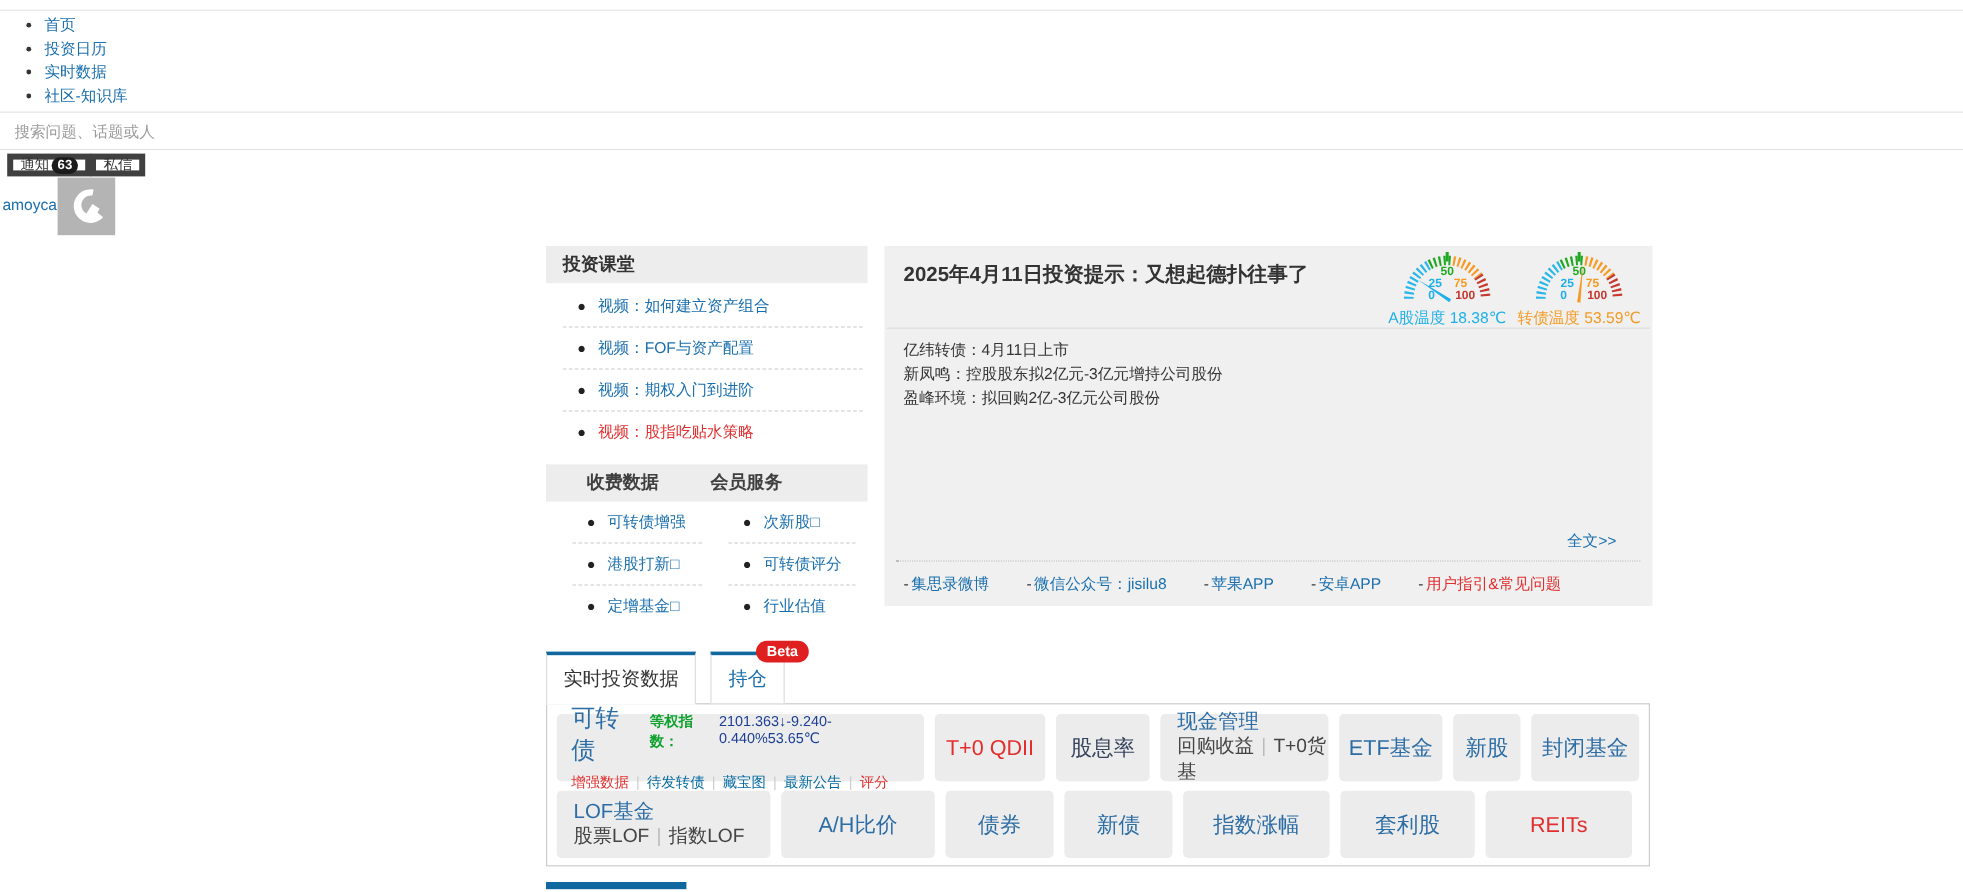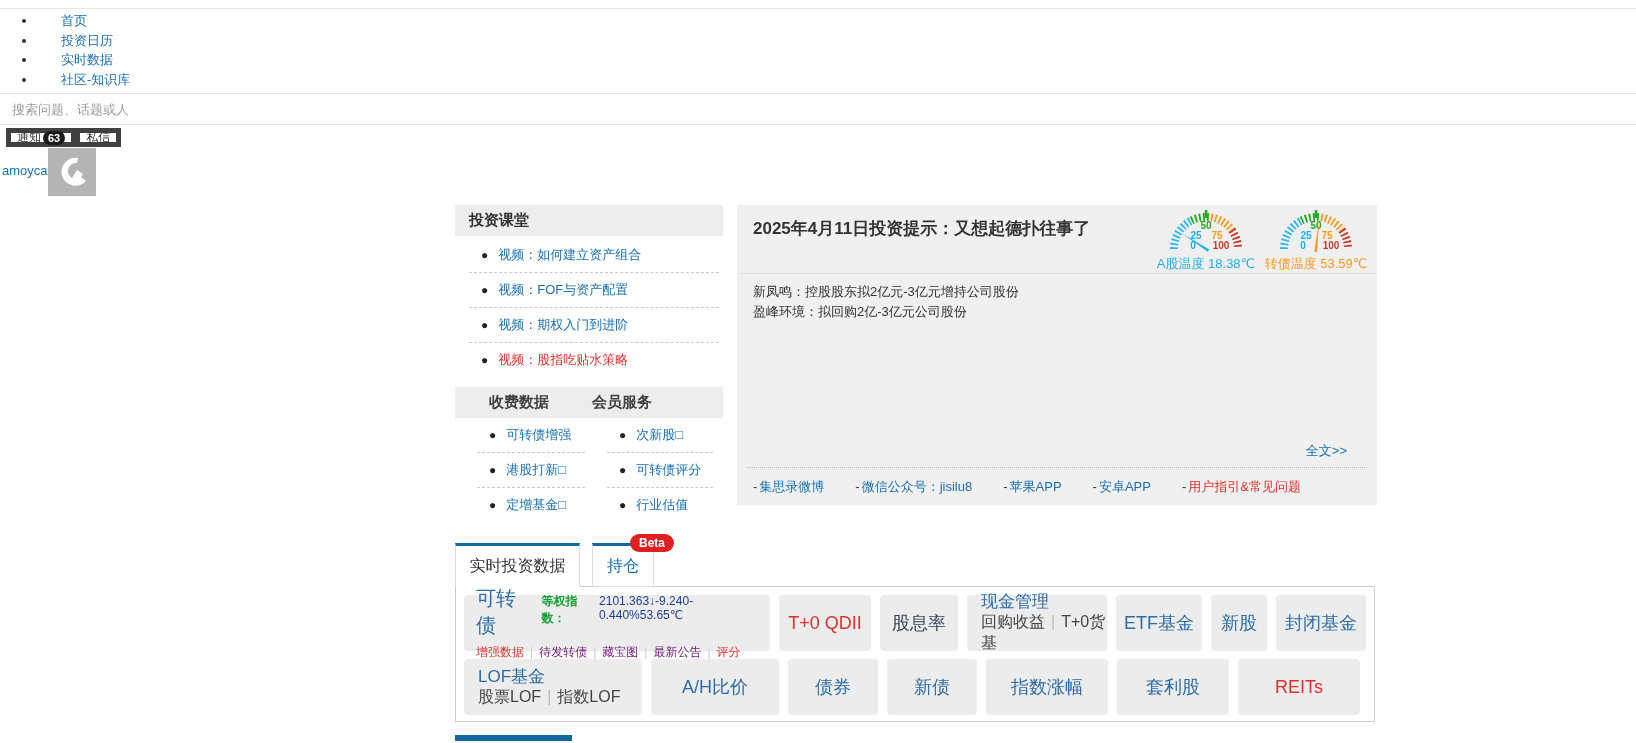--- a/index.html
+++ b/index.html
@@ -5,21 +5,21 @@
   * { margin:0; padding:0; box-sizing:border-box; }
   body { font-family:"Liberation Sans","DejaVu Sans",sans-serif; background:#fff; }
   a { text-decoration:none; cursor:pointer; }
   #page { position:relative; width:1636px; height:743px; background:#fff; overflow:hidden; }
 
   .topline { position:absolute; top:8px; left:0; width:100%; border-top:1px solid #e7e7e7; }
 
   
   .nav-list { position:absolute; top:11px; left:37px; list-style:disc; }
   .nav-list li { font-size:13px; line-height:19.5px; color:#333; }
-  .nav-list a { color:#1a6fae;margin-left:24px; }
+  .nav-list a { color:#1a6fae; }
 
   
   .search-bar { position:absolute; top:93px; left:0; width:100%; height:32px;
     border-top:1px solid #e2e2e2; border-bottom:1px solid #e2e2e2; background:#fff; }
   .search-bar input { width:100%; height:100%; border:none; outline:none; padding:0 12px; font-size:13px; color:#333; font-family:inherit; }
   .search-bar input::placeholder { color:#9b9b9b; }
 
   
   .user-btns { position:absolute; top:128px; left:6px; display:flex; }
   .ubtn { border:5px solid #404040; background:#fff; font-size:12px; color:#333;
@@ -93,21 +93,21 @@
   .gbtn-sub .pipe { color:#bbb; margin:0 6px; }
   .gbtn-sub a { color:#444; }
 
   .cb-box { width:306px; align-items:flex-start; padding-left:12px; }
   .cb-line1 { display:flex; align-items:baseline; }
   .cb-title { font-size:20px; color:#2c6da5; }
   .idx-label { font-size:12px; color:#10a12f; font-weight:bold; margin-left:8px; }
   .idx-val { font-size:12px; color:#1c3f94; }
   .cb-line2 { font-size:12px; margin-top:5px; }
   .cb-line2 .pipe { color:#ccc; margin:0 6px; }
-  .cb-line2 a { color:#701a75; }
+  .cb-line2 a { color:#0369a1; }
   .cb-line2 a.red { color:#e12e2e; }
 
   .bottom-bar { position:absolute; left:0; top:530px; width:117px; height:6px; background:#10689e; }
 
   .gauge svg text { font-weight:bold; }
 </style>
 </head>
 <body>
 
 <div id="page">
@@ -235,20 +235,21 @@
             <text x="55" y="42" font-size="10" fill="#c7392e" text-anchor="middle">100</text>
             <polygon points="38.6,45 40,13 41.4,45" transform="rotate(6.462000000000003 40 42)" fill="#f59a23"></polygon>
           </svg>
           <div class="gauge-label" style="color: rgb(245, 154, 35);">转债温度 53.59℃</div>
         </div>
       </div>
 
       <div class="panel-divider"></div>
 
       <div class="news-lines">
+        <div>亿纬转债：4月11日上市</div>
         <div>新凤鸣：控股股东拟2亿元-3亿元增持公司股份</div>
         <div>盈峰环境：拟回购2亿-3亿元公司股份</div>
       </div>
 
       <a class="more-link">全文&gt;&gt;</a>
       <div class="dotline"></div>
 
       <div class="flinks">
         <span><span class="dash">-</span><a>集思录微博</a></span>
         <span><span class="dash">-</span><a>微信公众号：jisilu8</a></span>

